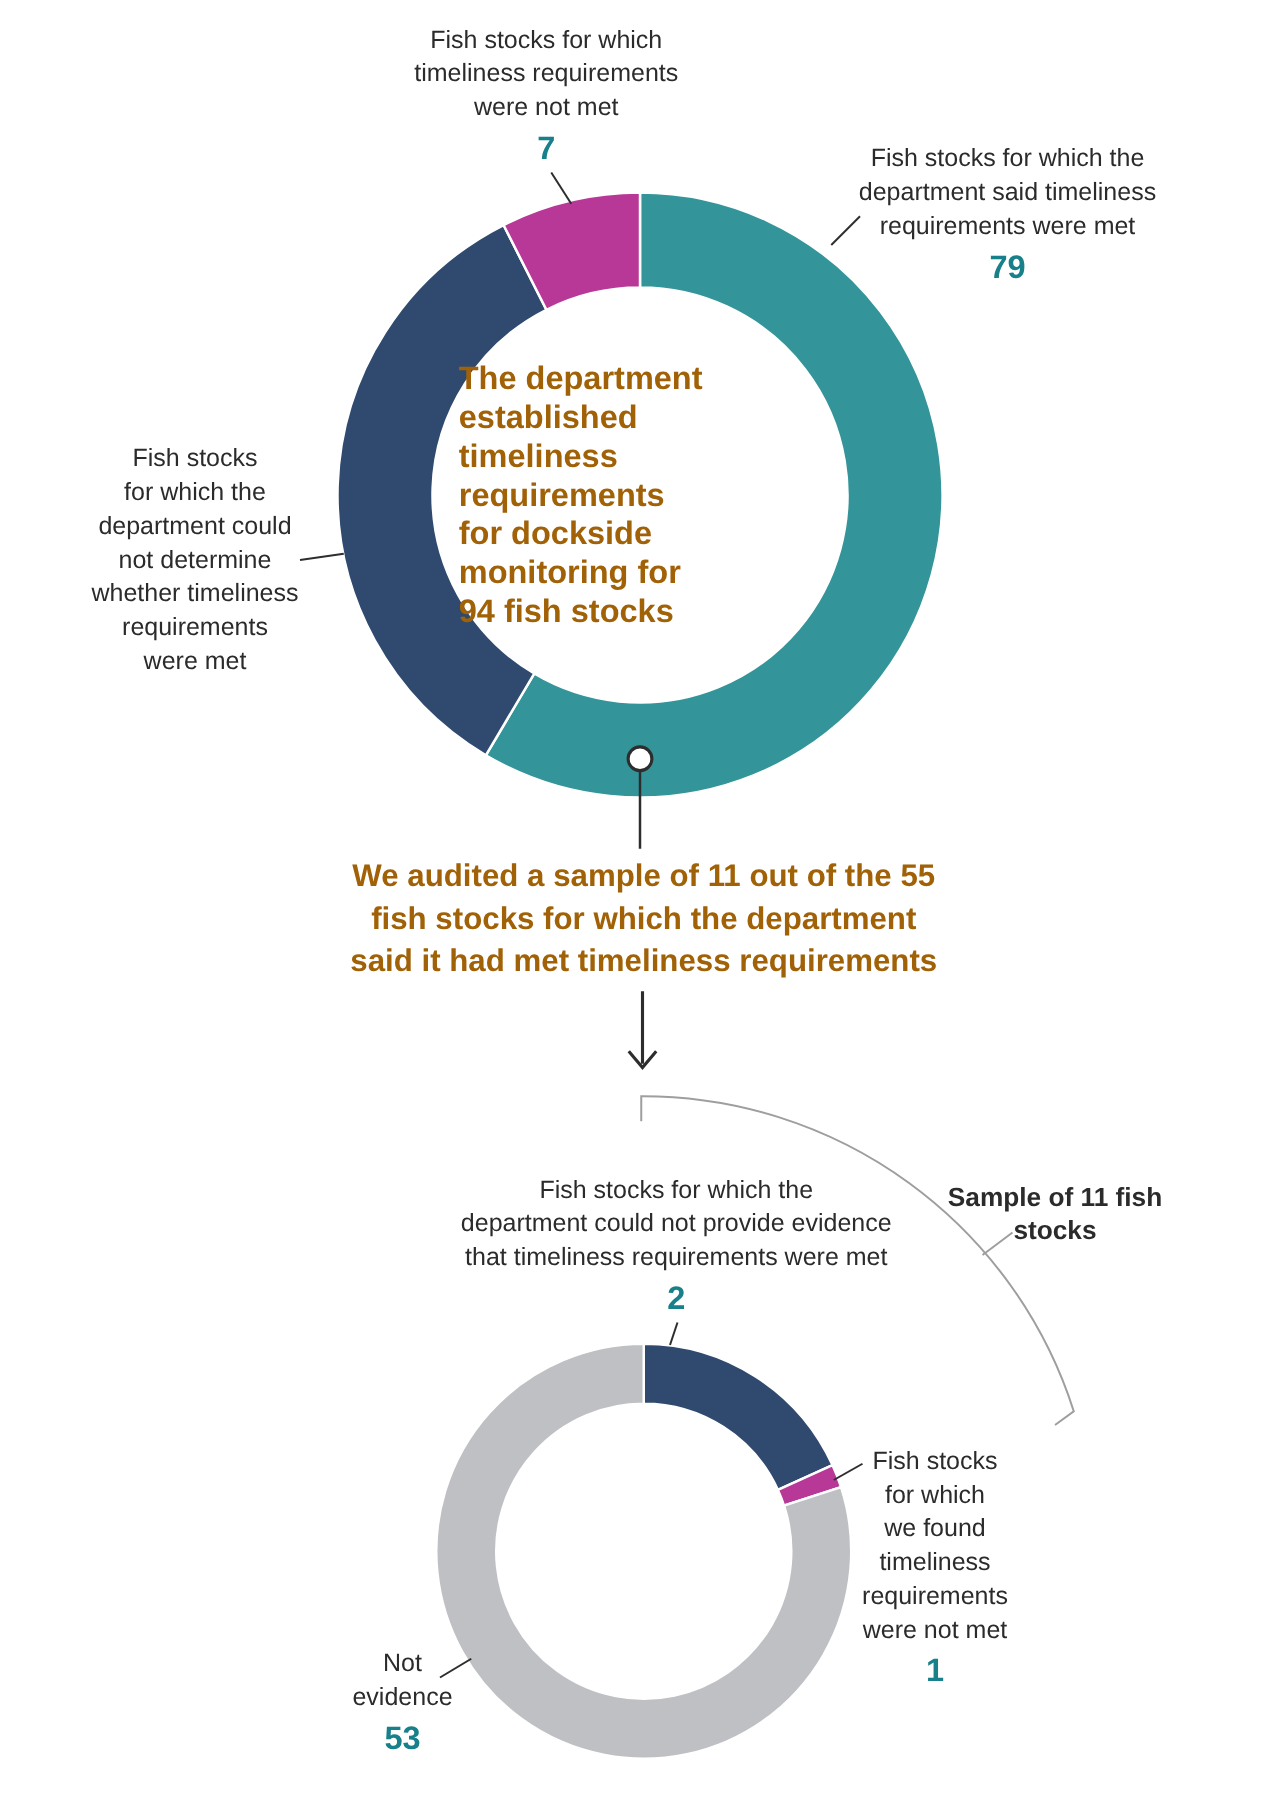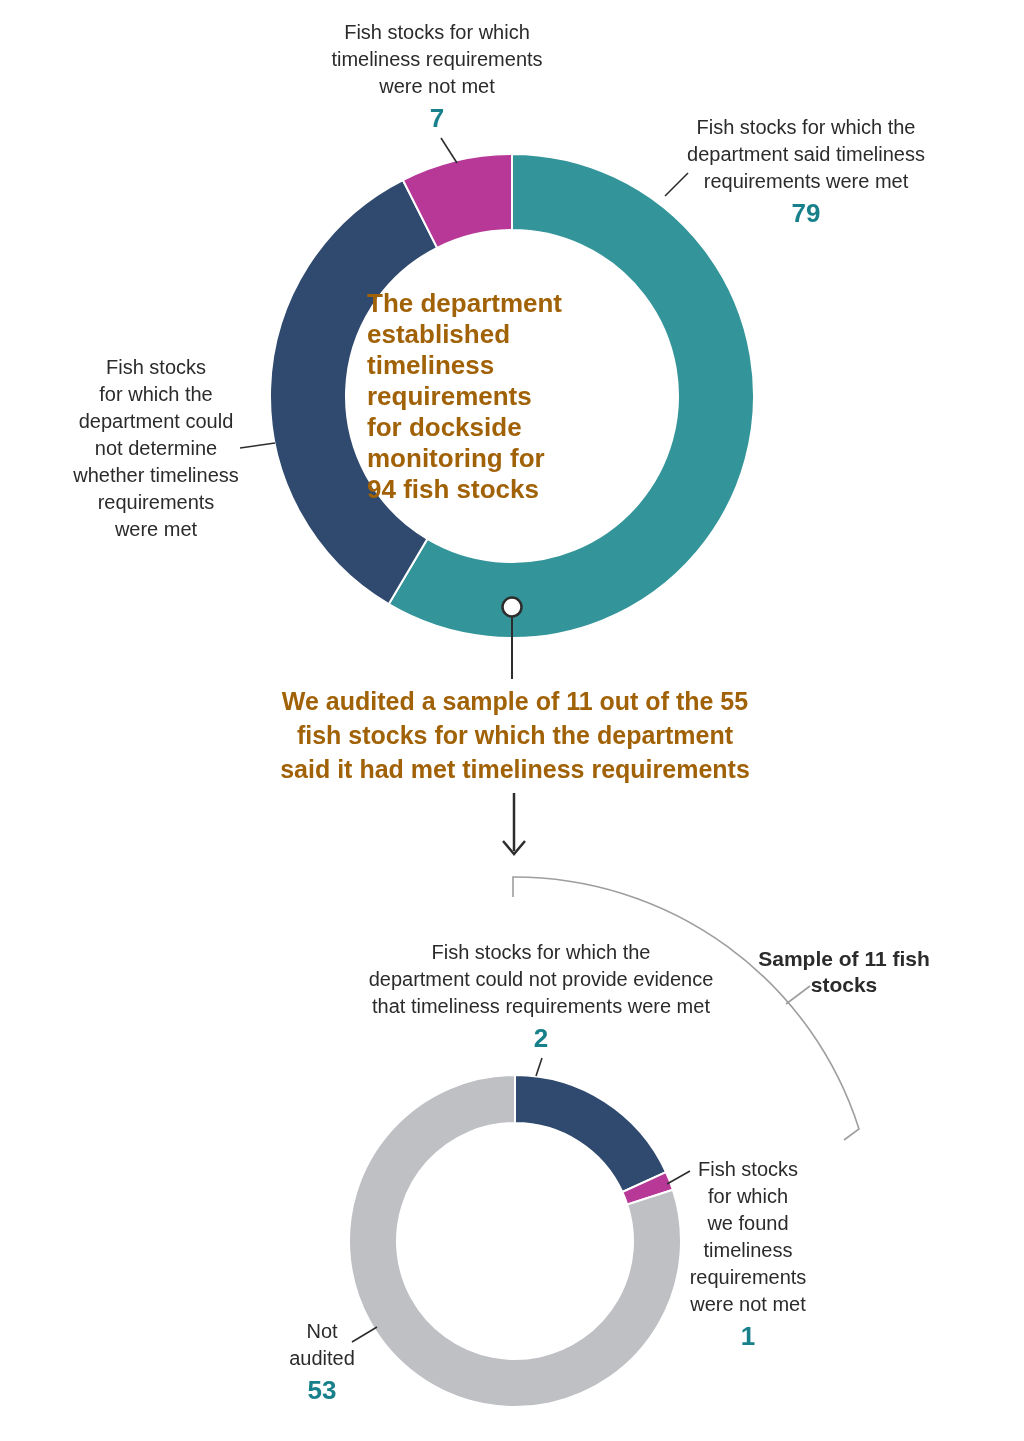--- a/index.html
+++ b/index.html
@@ -116,17 +116,17 @@
 for which
 we found
 timeliness
 requirements
 were not met</div>
     <div class="num">1</div>
   </div>
 
   <div class="label" style="left:322px;top:1318px;width:160px">
     <div class="lbl-text">Not
-audited</div>
+evidence</div>
     <div class="num">53</div>
   </div>
 
 </div>
 
 </body></html>

